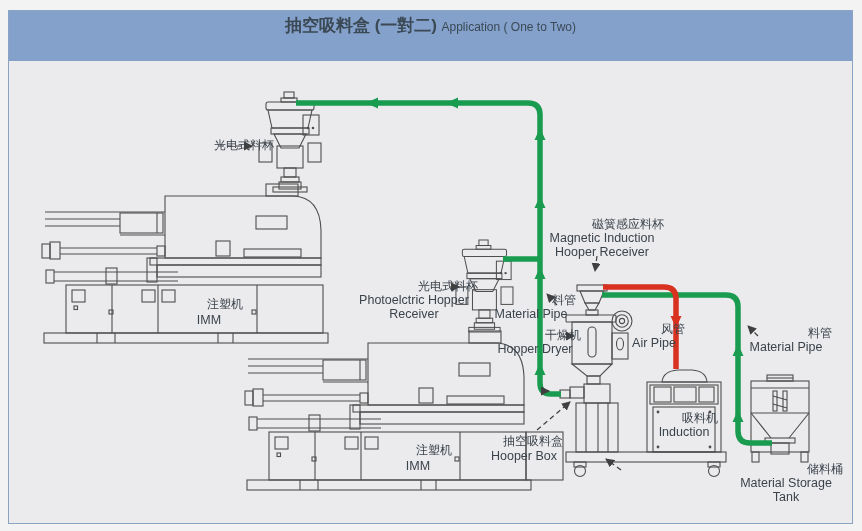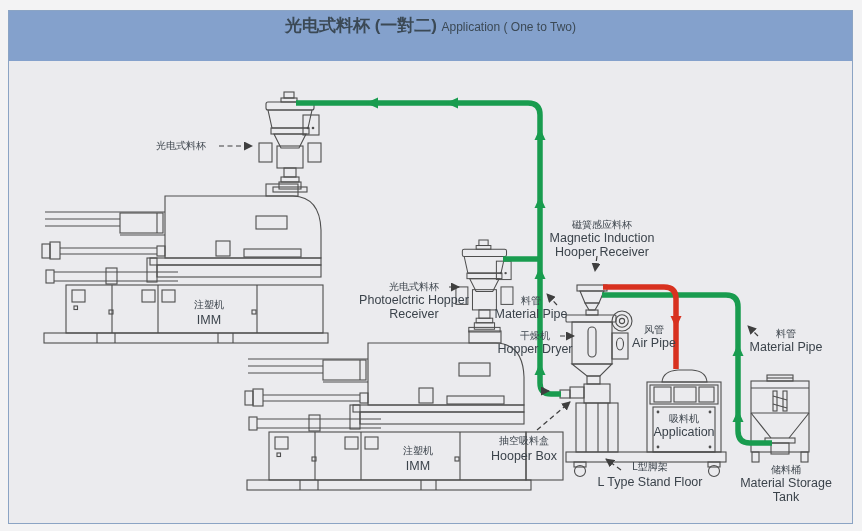--- a/index.html
+++ b/index.html
@@ -11,41 +11,41 @@
   body{font-family:"Liberation Sans","DejaVu Sans",sans-serif;background:var(--page-bg);}
   .stage{position:relative;width:862px;height:531px;background:var(--page-bg);overflow:hidden;}
   .frame{position:absolute;left:8px;top:10px;width:845px;height:514px;
          border:1px solid var(--frame-border);background:var(--panel-bg);}
   .header{position:absolute;left:0;top:0;width:100%;height:50px;background:var(--header-bg);
           text-align:center;color:var(--header-text);padding-top:3px;}
   .header .zh{font-size:17px;font-weight:600;line-height:23px;}
   .header .en{font-size:12px;font-weight:400;line-height:22px;}
   svg.canvas{position:absolute;left:0;top:0;}
   .lbl{position:absolute;text-align:center;color:var(--text);z-index:5;}
-  .lbl .zh{display:block;font-size:10px;line-height:13px;}
+  .lbl .zh{display:block;font-size:12px;line-height:13px;text-align:right;}
   .lbl .en{display:block;font-size:12.5px;line-height:13px;margin-top:1px;}
   .lh14 .zh,.lh14 .en{line-height:14px;}
   .lh15 .zh,.lh15 .en{line-height:15px;}
   
   .mach{stroke:var(--line);stroke-width:1.1;fill:none;}
   .dot{fill:var(--line);stroke:none;}
   .pipe-g{stroke:var(--material-pipe);stroke-width:5.5;fill:none;}
   .pipe-r{stroke:var(--air-pipe);stroke-width:5.5;fill:none;}
   .arr-g{fill:var(--material-pipe);stroke:none;}
   .arr-r{fill:var(--air-pipe);stroke:none;}
   .leader{stroke:var(--leader);stroke-width:1.2;fill:none;stroke-dasharray:5 3.5;}
   .leader-solid{stroke:var(--leader);stroke-width:1.2;fill:none;}
 </style>
 </head>
 <body>
 
 <div class="stage">
   <div class="frame">
     <div class="header">
-      <span class="zh">光电式料杯 (一對二)</span>
+      <span class="zh">抽空吸料盒 (一對二)</span>
       <span class="en">Application ( One to Two)</span>
     </div>
   </div>
 
   <svg class="canvas" width="862" height="531" viewBox="0 0 862 531">
     <defs>
       <marker id="ah" markerUnits="userSpaceOnUse" markerWidth="10" markerHeight="9" refX="8" refY="4.5" orient="auto">
         <path d="M0,0 L9,4.5 L0,9 Z" fill="#3f3f3f"></path>
       </marker>
 
@@ -260,28 +260,24 @@
   <div class="lbl" style="left:740px;top:327px;width:92px;">
     <span class="zh">料管</span>
     <span class="en">Material Pipe</span>
   </div>
 
   <div class="lbl lh14" style="left:485px;top:434px;width:78px;">
     <span class="zh">抽空吸料盒</span>
     <span class="en">Hooper Box</span>
   </div>
 
-  <div class="lbl lh15" style="left:586px;top:459px;width:128px;">
-    <span class="zh">L型脚架</span>
-    <span class="en">L Type Stand Floor</span>
-  </div>
 
   <div class="lbl" style="left:650px;top:412px;width:68px;">
     <span class="zh">吸料机</span>
-    <span class="en">Application</span>
+    <span class="en">Induction</span>
   </div>
 
   <div class="lbl" style="left:729px;top:463px;width:114px;">
     <span class="zh">储料桶</span>
     <span class="en">Material Storage</span>
     <span class="en">Tank</span>
   </div>
 </div>
 
 </body></html>

